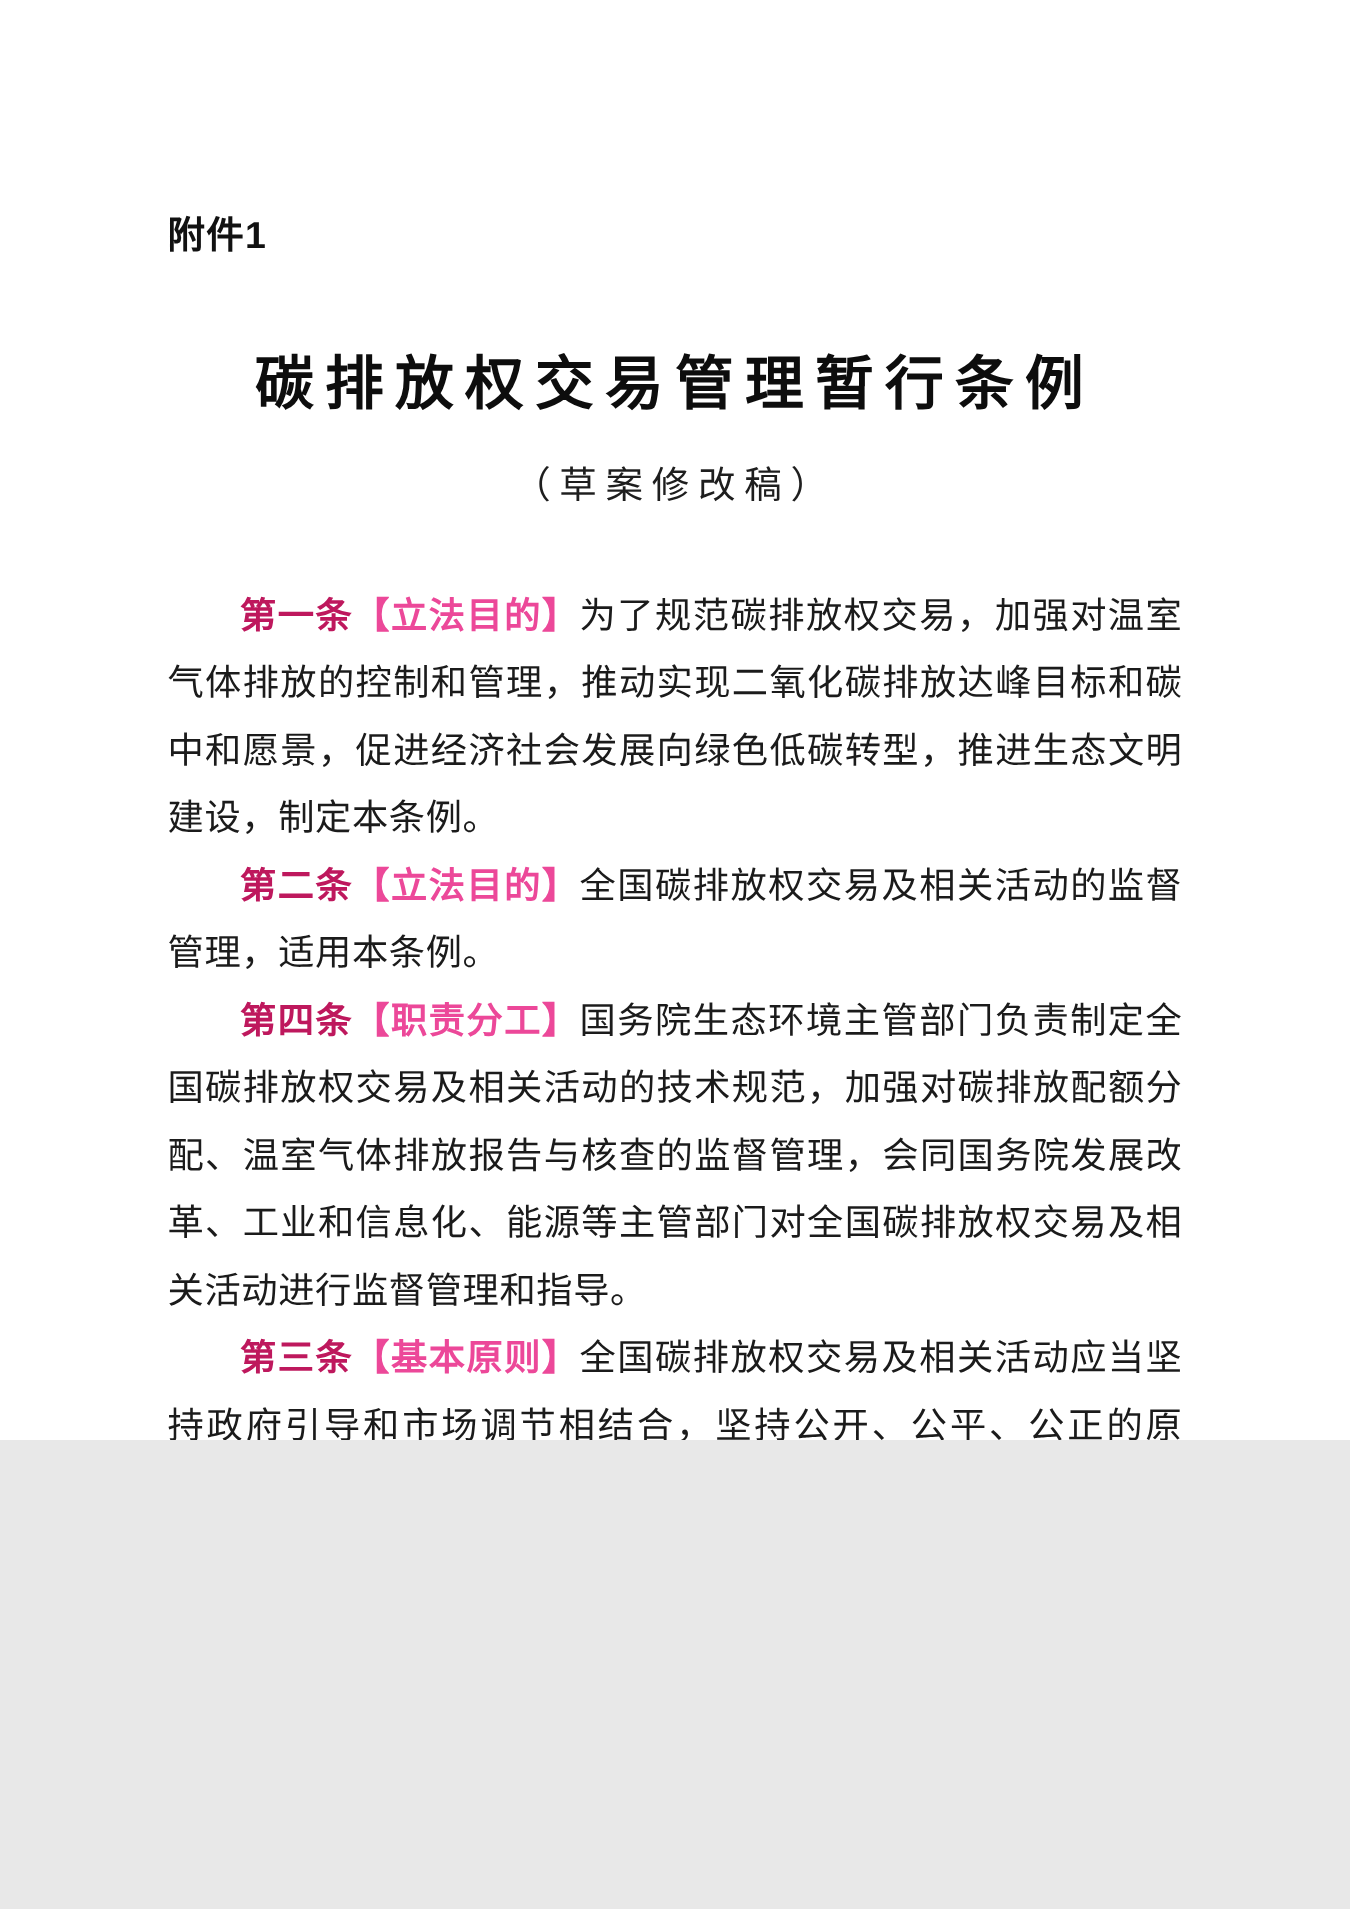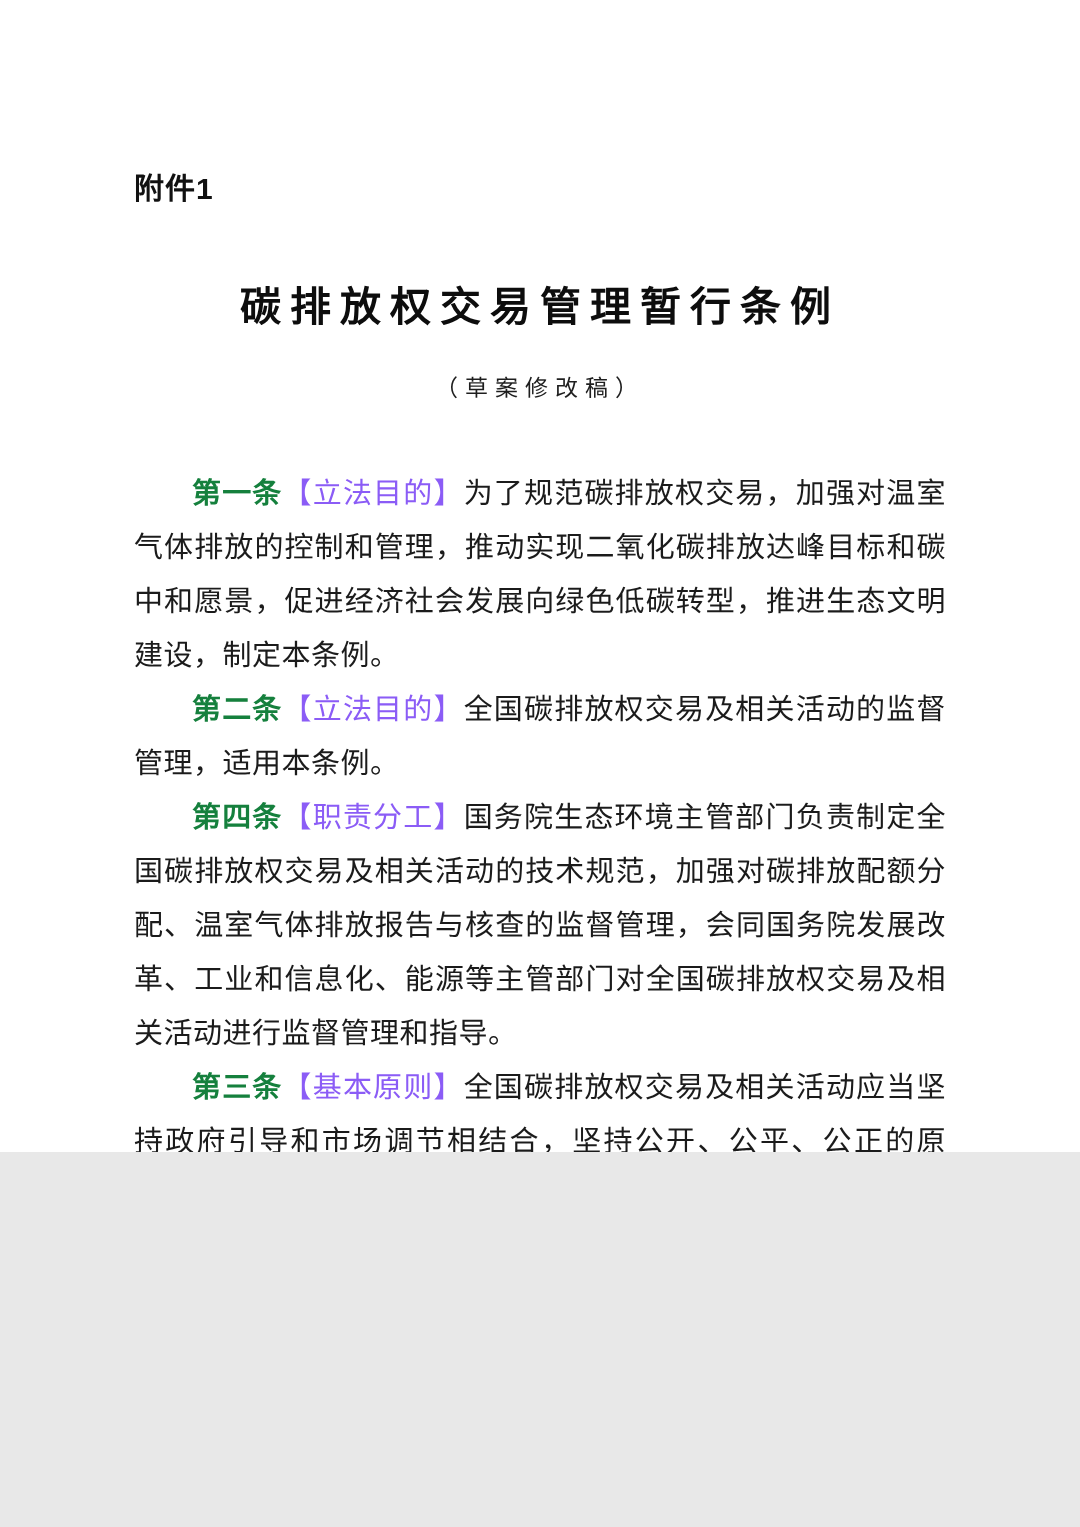--- a/index.html
+++ b/index.html
@@ -33,34 +33,34 @@
     letter-spacing: 1px;
     color: #111;
   }
 
   
   .doc-title {
     margin-top: 76px;
     text-align: center;
     font-family: "Liberation Sans", "DejaVu Sans", sans-serif;
     font-weight: 700;
-    font-size: 41px;
+    font-size: 47px;
     line-height: 50px;
     letter-spacing: 9px;
     color: #0d0d0d;
     white-space: nowrap;
   }
 
   
   .doc-subtitle {
     margin-top: 40px;
     text-align: center;
     font-family: "Liberation Serif", "DejaVu Serif", serif;
     font-weight: 400;
-    font-size: 23px;
+    font-size: 30px;
     line-height: 34px;
     letter-spacing: 7px;
     color: #1e1e1e;
   }
 
   
   .body-text {
     margin-top: 60px;
   }
 
@@ -70,27 +70,27 @@
     text-align: justify;
     text-justify: inter-ideograph;
     text-indent: 2em;
     color: #1b1b1b;
     letter-spacing: 0.5px;
   }
 
   .art-num {
     font-family: "Liberation Sans", "DejaVu Sans", sans-serif;
     font-weight: 700;
-    color: #15803d;
+    color: #be185d;
     margin-top: 17px;
   }
 
   .art-label {
-    font-weight: 400;
-    color: #8b5cf6;
+    font-weight: 700;
+    color: #ec4899;
   }
 
   
   .page-footer {
     position: absolute;
     top: 1356px;
     right: 146px;
     font-size: 25px;
     letter-spacing: 4px;
     color: #2a2a2a;

